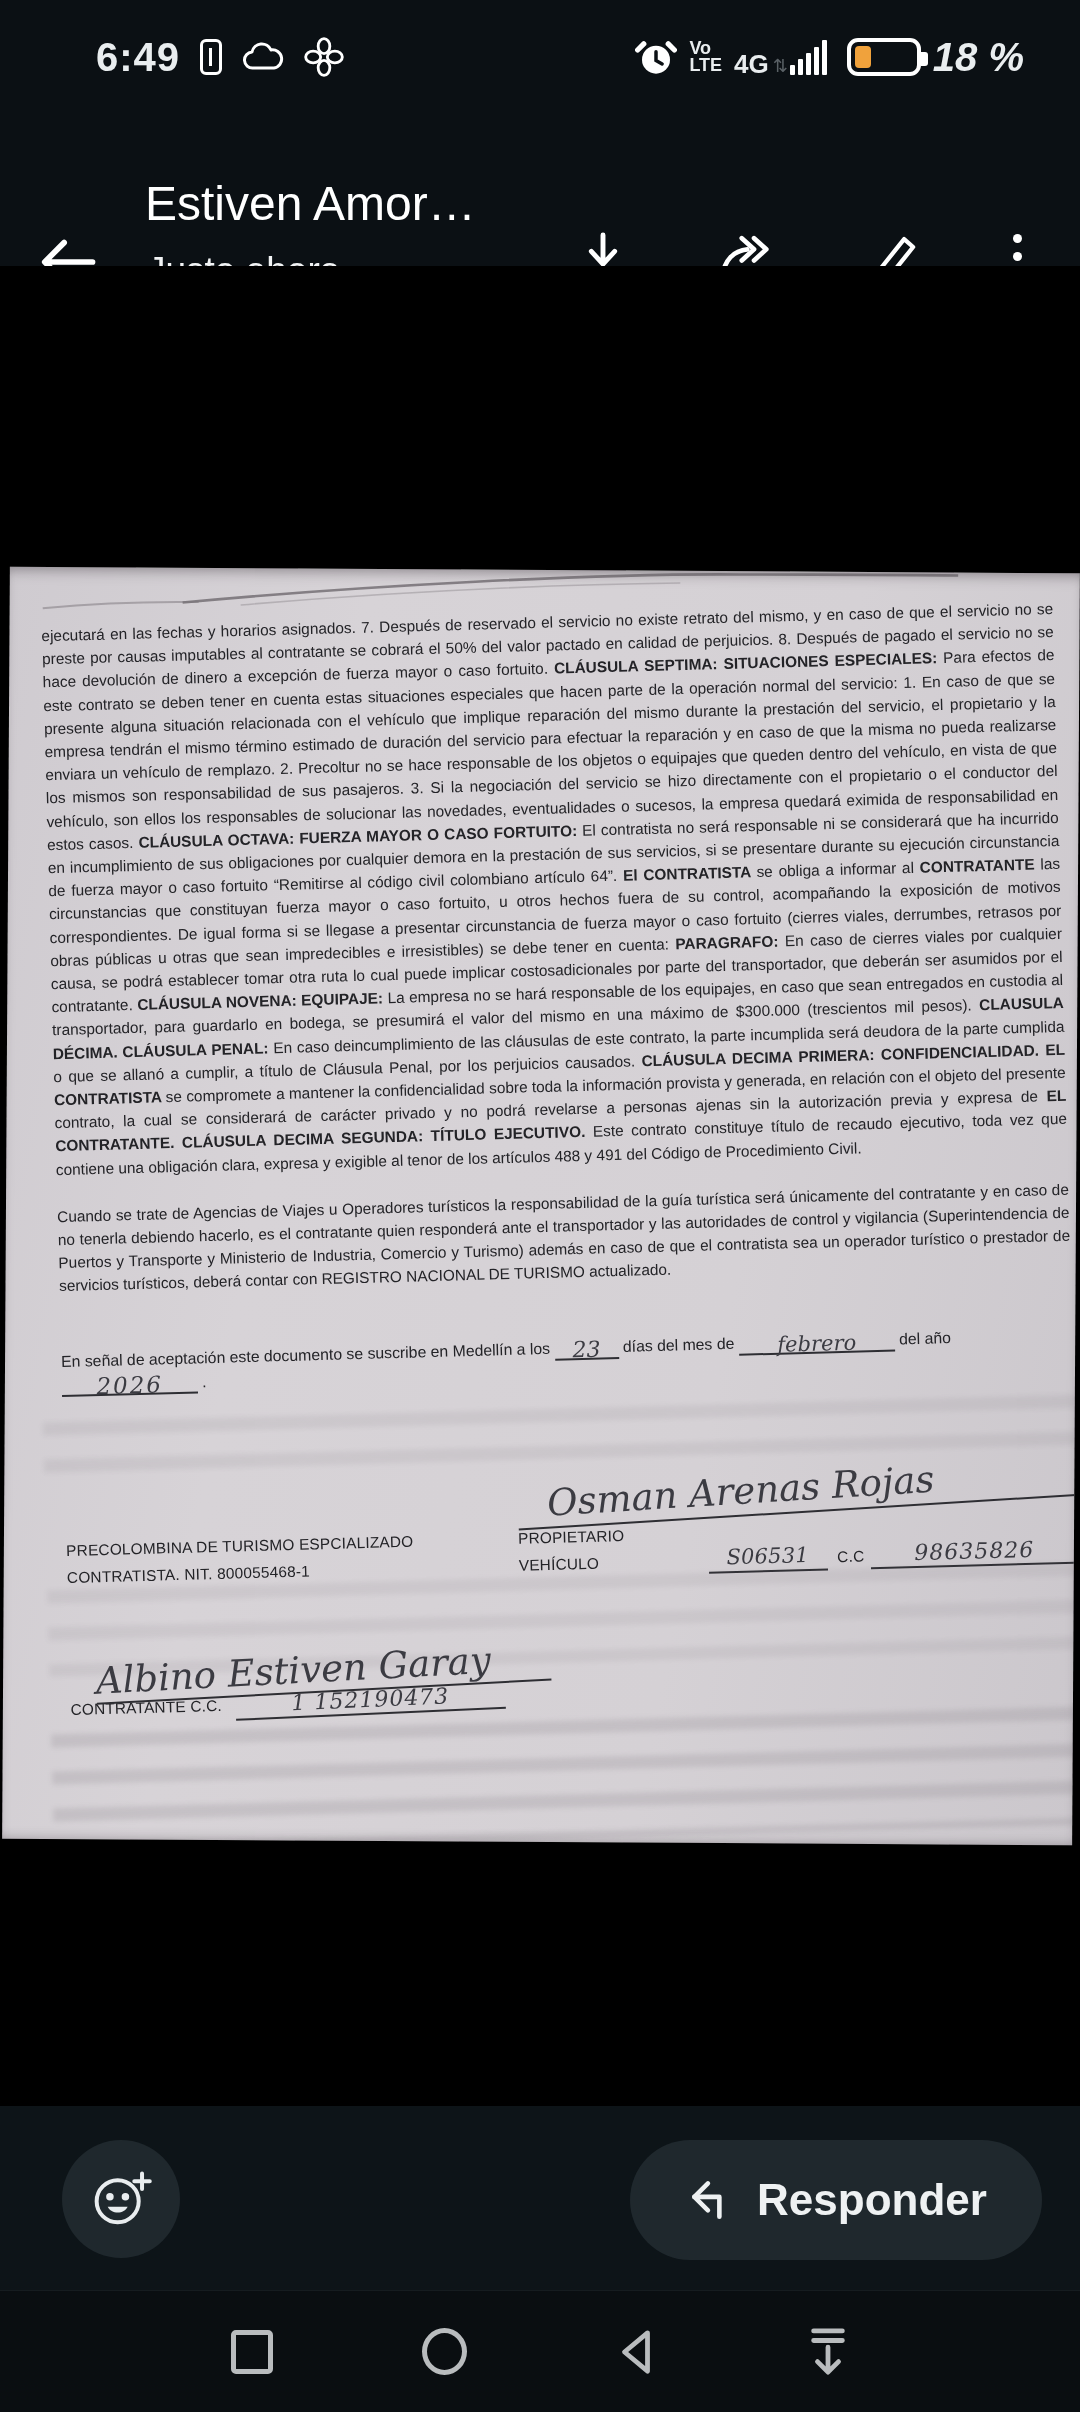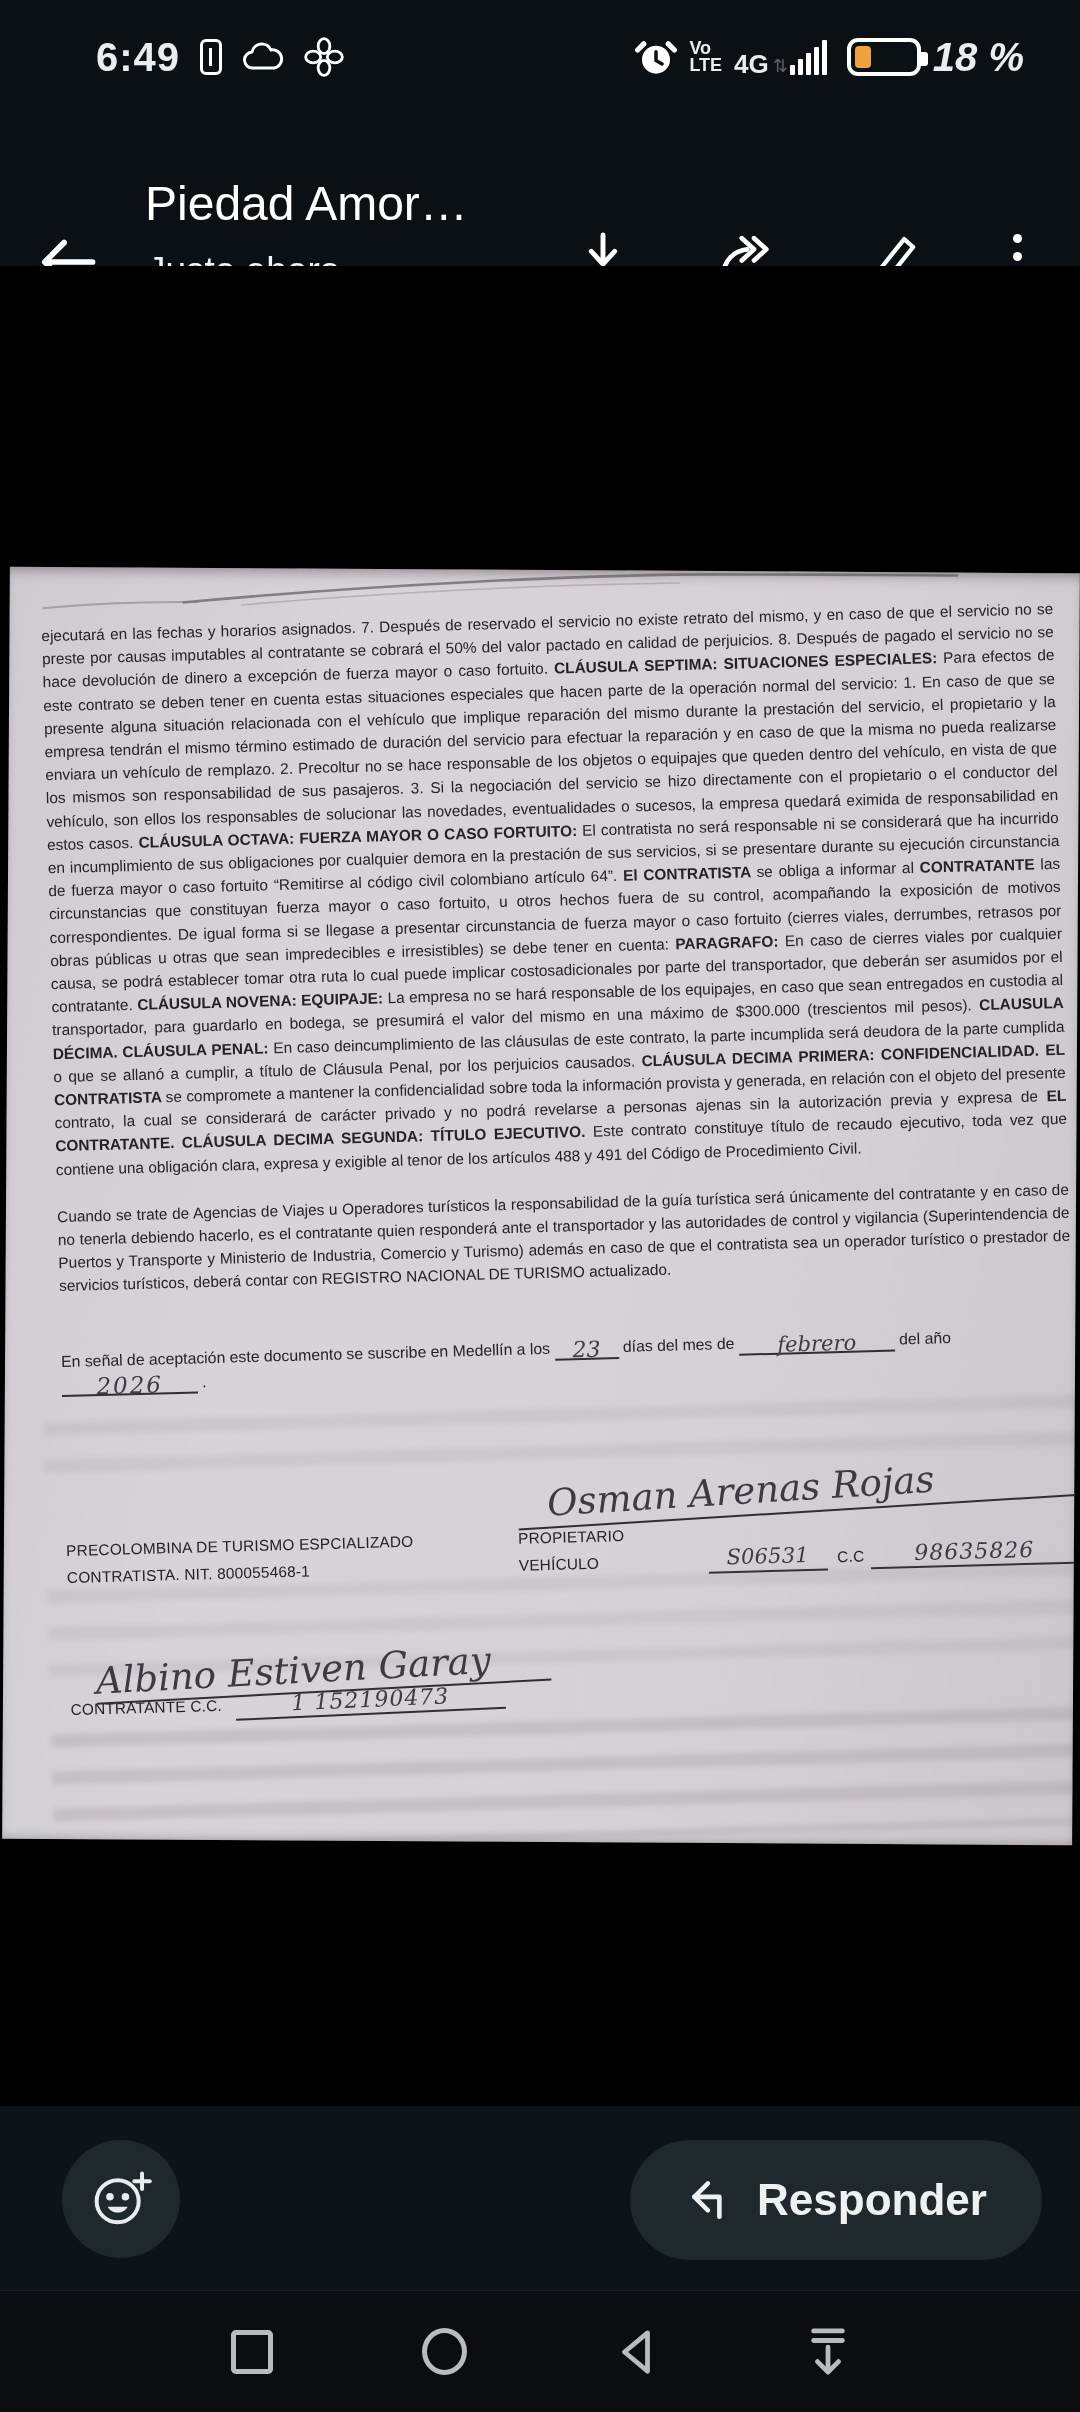--- a/index.html
+++ b/index.html
@@ -146,21 +146,21 @@
   </div>
 
   <div class="app-header">
     <div class="back-btn">
       <span>
         <svg width="62" height="62" viewBox="0 0 48 48" fill="none" stroke="#fff" stroke-width="4.4" stroke-linecap="round" stroke-linejoin="round">
           <path d="M43 24 H7 M21 9 L6 24 L21 39"></path>
         </svg>
       </span>
     </div>
-    <div class="hdr-title">Piedad Amor…</div>
+    <div class="hdr-title">Estiven Amor…</div>
     <div class="hdr-sub">Justo ahora</div>
 
     <div class="hdr-ic ic-download">
       <span>
         <svg width="56" height="56" viewBox="0 0 48 48" fill="none" stroke="#fff" stroke-width="4.2" stroke-linecap="round" stroke-linejoin="round">
           <path d="M24 6 V29 M14 20 L24 31 L34 20 M8 38 H40"></path>
         </svg>
       </span>
     </div>
     <div class="hdr-ic ic-forward">

